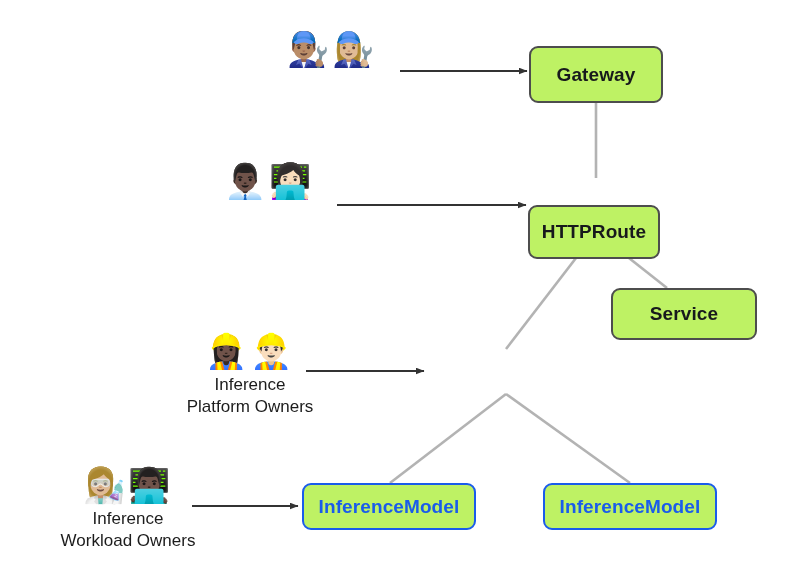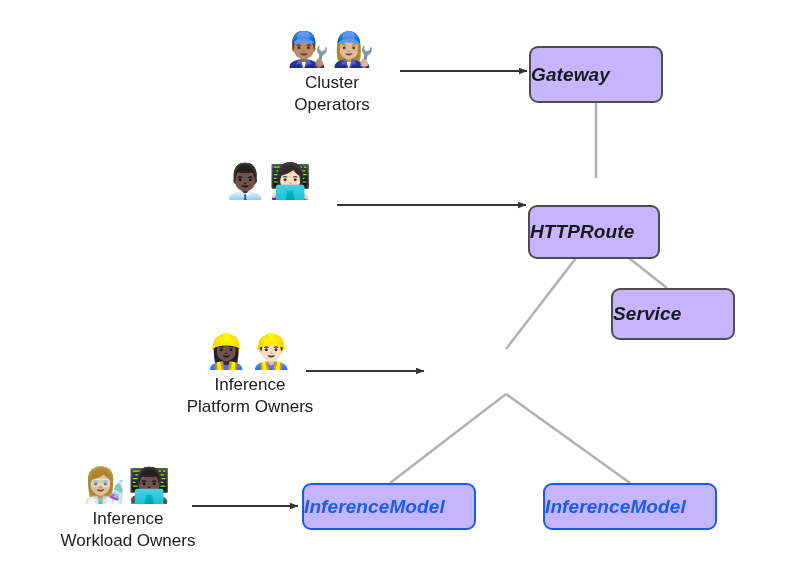--- a/index.html
+++ b/index.html
@@ -21,30 +21,30 @@
     position: absolute;
     left: 0;
     top: 0;
     width: 800px;
     height: 572px;
     pointer-events: none;
   }
   .node {
     position: absolute;
     box-sizing: border-box;
-    background: #c4b5fd;
+    background: #bef264;
     border: 2px solid #4d4d4d;
     border-radius: 9px;
     display: flex;
     align-items: center;
+    justify-content: center;
     font-weight: bold;
     font-size: 19px;
     color: #17191c;
     letter-spacing: 0.1px;
-    font-style: italic;
   }
   .node.accent {
     border-color: #1a5ceb;
     border-width: 2.5px;
     color: #1a5ceb;
   }
   .persona {
     position: absolute;
     display: flex;
     flex-direction: column;
@@ -91,37 +91,35 @@
   </svg>
 
   <div class="node" style="left:529px; top:46px; width:134px; height:57px;">
     <span>Gateway</span>
   </div>
 
   <div class="node" style="left:528px; top:173px; width:132px; height:54px;margin-top:32px;">
     <span>HTTPRoute</span>
   </div>
 
-  <div class="node" style="left:611px; top:288px; width:124px; height:52px;">
+  <div class="node" style="left:611px; top:288px; width:146px; height:52px;">
     <span>Service</span>
   </div>
 
 
   <div class="node accent" style="left:302px; top:483px; width:174px; height:47px;">
     <span>InferenceModel</span>
   </div>
 
   <div class="node accent" style="left:543px; top:483px; width:174px; height:47px;">
     <span>InferenceModel</span>
   </div>
 
   <div class="persona" style="left:256px; top:28px; width:152px;">
     <div class="persona-emojis">👨🏽‍🔧👩🏼‍🔧</div>
-    <div class="persona-label">Cluster
-Operators</div>
   </div>
 
   <div class="persona" style="left:193px; top:160px; width:152px;">
     <div class="persona-emojis">👨🏿‍💼👩🏻‍💻</div>
   </div>
 
   <div class="persona" style="left:162px; top:330px; width:176px;">
     <div class="persona-emojis">👷🏿‍♀️👷🏻‍♂️</div>
     <div class="persona-label">Inference
 Platform Owners</div>

